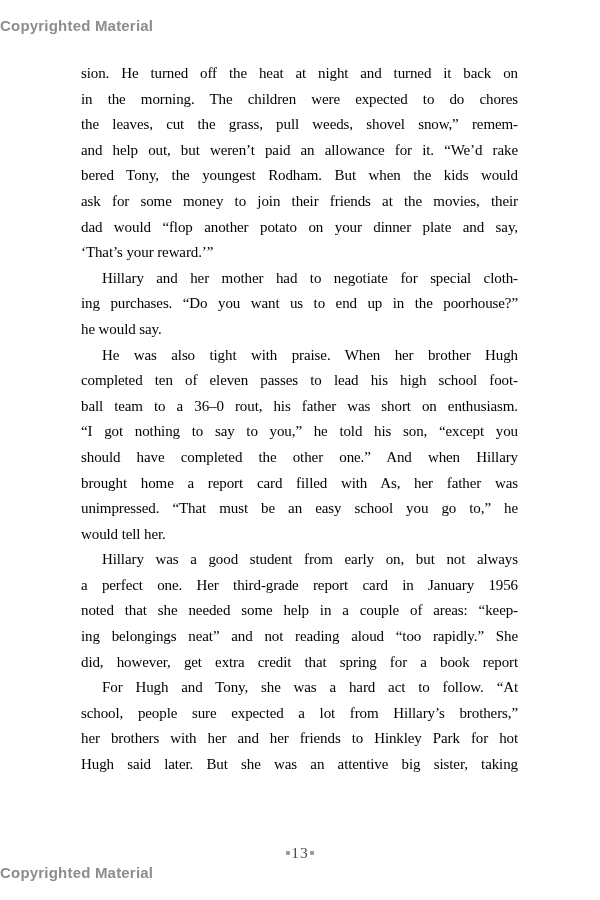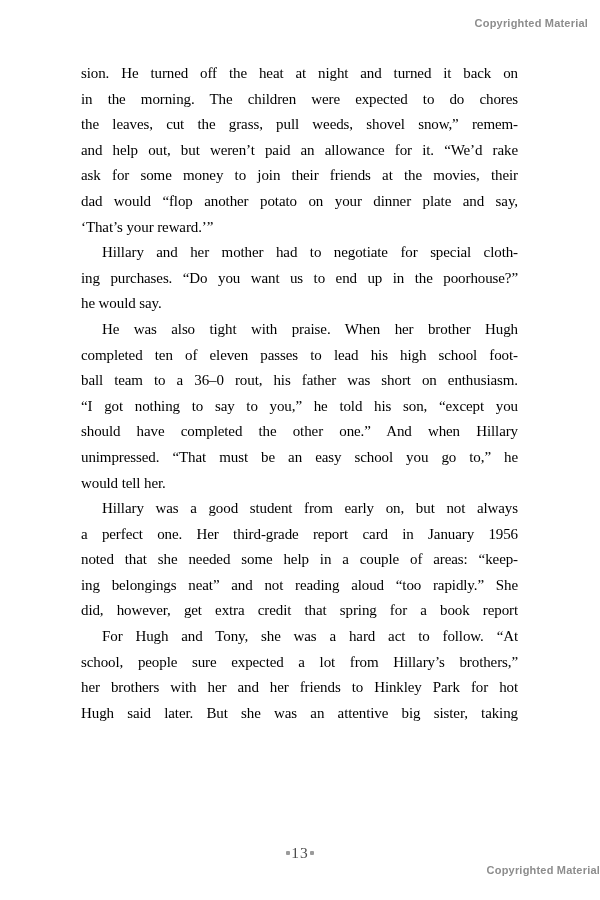--- a/index.html
+++ b/index.html
@@ -7,25 +7,25 @@
     width: 600px;
     height: 900px;
     background: #ffffff;
     position: relative;
     overflow: hidden;
     font-family: "Liberation Serif", serif;
   }
   .watermark {
     position: absolute;
     left: 0;
-    right: 12px;
-    text-align: right;
+    right: 0;
+    text-align: left;
     font-family: "Liberation Sans", sans-serif;
     font-weight: bold;
-    font-size: 11px;
+    font-size: 15px;
     color: #8d8d8d;
     letter-spacing: 0.2px;
   }
   .watermark-top { top: 17px; }
   .page-body {
     position: absolute;
     top: 61px;
     left: 81px;
     width: 437px;
     color: #000000;
@@ -81,35 +81,37 @@
 <body>
 
 <div class="watermark watermark-top">Copyrighted Material</div>
 
 <div class="page-body">
     <div class="paragraph">
       <div class="line">sion. He turned off the heat at night and turned it back on</div>
       <div class="line">in the morning. The children were expected to do chores</div>
       <div class="line">the leaves, cut the grass, pull weeds, shovel snow,” remem-</div>
       <div class="line">and help out, but weren’t paid an allowance for it. “We’d rake</div>
+      <div class="line">bered Tony, the youngest Rodham. But when the kids would</div>
       <div class="line">ask for some money to join their friends at the movies, their</div>
       <div class="line">dad would “flop another potato on your dinner plate and say,</div>
       <div class="line lastline">‘That’s your reward.’”</div>
     </div>
     <div class="paragraph">
       <div class="line indent">Hillary and her mother had to negotiate for special cloth-</div>
       <div class="line">ing purchases. “Do you want us to end up in the poorhouse?”</div>
       <div class="line lastline">he would say.</div>
     </div>
     <div class="paragraph">
       <div class="line indent">He was also tight with praise. When her brother Hugh</div>
       <div class="line">completed ten of eleven passes to lead his high school foot-</div>
       <div class="line">ball team to a 36–0 rout, his father was short on enthusiasm.</div>
       <div class="line">“I got nothing to say to you,” he told his son, “except you</div>
       <div class="line">should have completed the other one.” And when Hillary</div>
+      <div class="line">brought home a report card filled with As, her father was</div>
       <div class="line">unimpressed. “That must be an easy school you go to,” he</div>
       <div class="line lastline">would tell her.</div>
     </div>
     <div class="paragraph">
       <div class="line indent">Hillary was a good student from early on, but not always</div>
       <div class="line">a perfect one. Her third-grade report card in January 1956</div>
       <div class="line">noted that she needed some help in a couple of areas: “keep-</div>
       <div class="line">ing belongings neat” and not reading aloud “too rapidly.” She</div>
       <div class="line">did, however, get extra credit that spring for a book report</div>
     </div>

